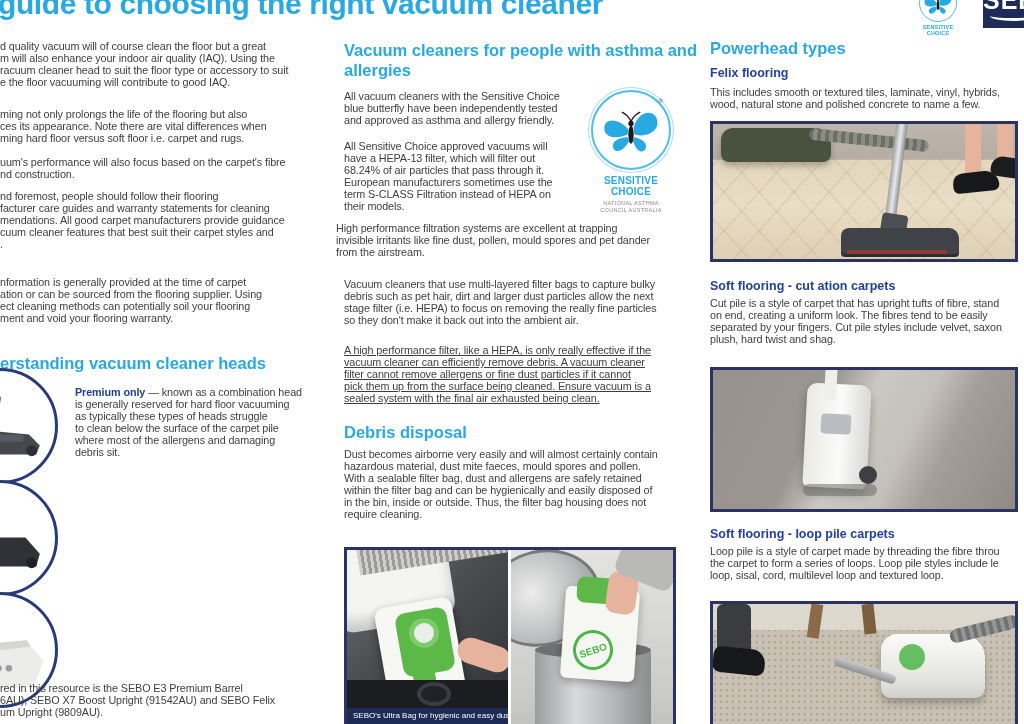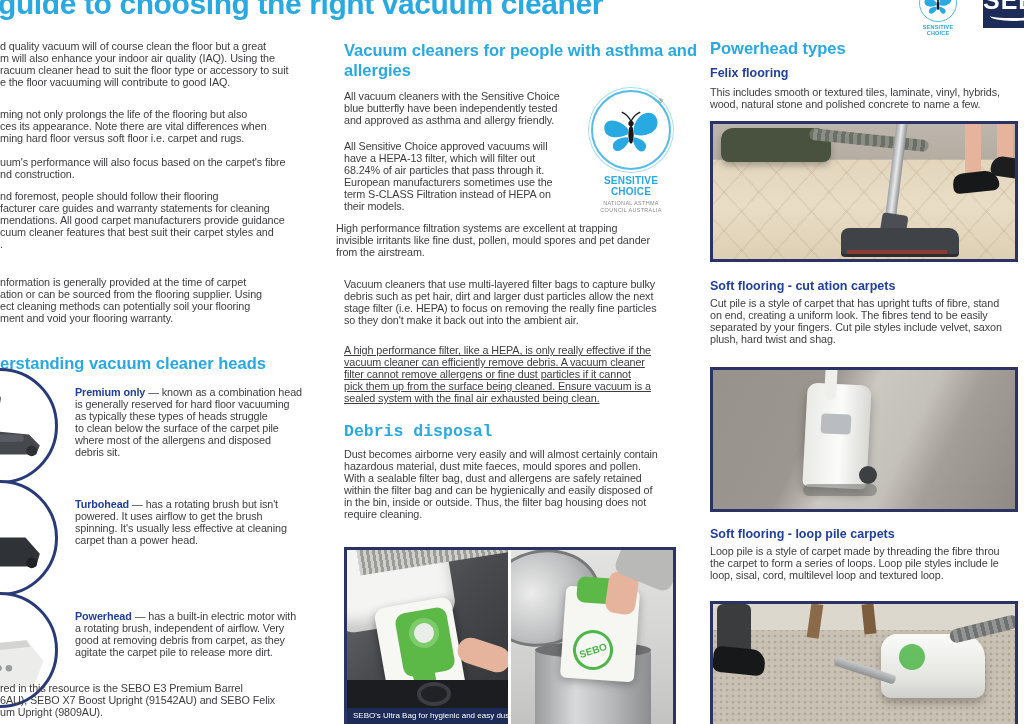--- a/index.html
+++ b/index.html
@@ -108,59 +108,47 @@
       <path d="M8,52 L58,40 L100,44 L112,56 L108,66 L10,66 Z" fill="#45484d"></path>
       <rect x="14" y="44" width="80" height="8" rx="3" fill="#585b61"></rect>
       <circle cx="103" cy="62" r="6" fill="#2e3034"></circle>
     </svg>
   </div>
   <div class="head-text body-text">
     <b class="lead">Premium only</b><span>— known as a combination head
 is generally reserved for hard floor vacuuming
 as typically these types of heads struggle
 to clean below the surface of the carpet pile
-where most of the allergens and disposed
+where most of the allergens and damaging
 debris sit.</span>
   </div>
 </div>
 
 <div class="head-item" style="top:480px;">
   <div class="head-circle">
     <svg width="112" height="72" viewBox="0 0 120 80">
       <rect x="42" y="0" width="15" height="26" rx="3" fill="#2e3034" transform="rotate(4 50 13)"></rect>
       <path d="M8,48 L30,34 L96,34 L112,52 L108,66 L10,66 Z" fill="#2f3236"></path>
       <rect x="26" y="36" width="38" height="20" rx="2" fill="#dcdcda"></rect>
       <rect x="32" y="40" width="26" height="12" rx="2" fill="#bfbfbc"></rect>
       <circle cx="103" cy="62" r="6" fill="#1f2124"></circle>
     </svg>
-  </div>
-  <div class="head-text body-text">
-    <b class="lead">Turbohead</b><span>— has a rotating brush but isn't
-powered. It uses airflow to get the brush
-spinning. It's usually less effective at cleaning
-carpet than a power head.</span>
   </div>
 </div>
 
 <div class="head-item" style="top:592px;">
   <div class="head-circle">
     <svg width="112" height="76" viewBox="0 0 120 80">
       <rect x="4" y="0" width="18" height="28" rx="4" fill="#2e3034" transform="rotate(-20 13 14)"></rect>
       <path d="M10,30 L96,22 L114,44 L104,72 L16,76 Z" fill="#ececea"></path>
       <path d="M10,30 L96,22 L100,29 L14,38 Z" fill="#d4d4d1"></path>
       <circle cx="44" cy="48" r="10" fill="#3c3f44"></circle>
       <circle cx="66" cy="52" r="3.5" fill="#9a9c9e"></circle>
       <circle cx="77" cy="52" r="3.5" fill="#9a9c9e"></circle>
     </svg>
-  </div>
-  <div class="head-text body-text">
-    <b class="lead">Powerhead</b><span>— has a built-in electric motor with
-a rotating brush, independent of airflow. Very
-good at removing debris from carpet, as they
-agitate the carpet pile to release more dirt.</span>
   </div>
 </div>
 
 <div class="abs body-text" style="left:0; top:682px; width:346px;">red in this resource is the SEBO E3 Premium Barrel
 6AU), SEBO X7 Boost Upright (91542AU) and SEBO Felix
 um Upright (9809AU).</div>
 
 <div class="abs h2" style="left:344px; top:40px;">Vacuum cleaners for people with asthma and
 allergies</div>
 
@@ -203,21 +191,21 @@
 <div class="abs body-text" style="left:344px; top:278px; width:340px;">Vacuum cleaners that use multi-layered filter bags to capture bulky
 debris such as pet hair, dirt and larger dust particles allow the next
 stage filter (i.e. HEPA) to focus on removing the really fine particles
 so they don't make it back out into the ambient air.</div>
 <div class="abs body-text" style="left:344px; top:344px; width:340px;text-decoration:underline;">A high performance filter, like a HEPA, is only really effective if the
 vacuum cleaner can efficiently remove debris. A vacuum cleaner
 filter cannot remove allergens or fine dust particles if it cannot
 pick them up from the surface being cleaned. Ensure vacuum is a
 sealed system with the final air exhausted being clean.</div>
 
-<div class="abs h2" style="left:344px; top:422px;font-family:Liberation Mono, monospace;">Debris disposal</div>
+<div class="abs h2" style="left:344px; top:422px;">Debris disposal</div>
 
 <div class="abs body-text" style="left:344px; top:448px; width:340px;">Dust becomes airborne very easily and will almost certainly contain
 hazardous material, dust mite faeces, mould spores and pollen.
 With a sealable filter bag, dust and allergens are safely retained
 within the filter bag and can be hygienically and easily disposed of
 in the bin, inside or outside. Thus, the filter bag housing does not
 require cleaning.</div>
 
 <div class="photo" style="left:344px; top:547px; width:332px; height:210px; background:#fff;">
 

